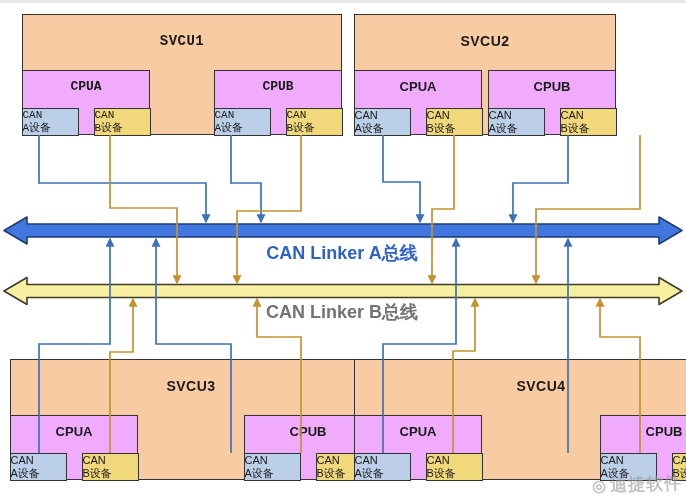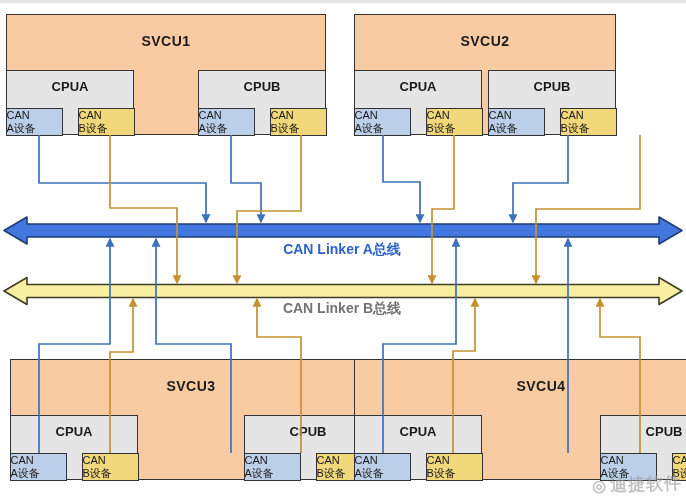--- a/index.html
+++ b/index.html
@@ -20,40 +20,40 @@
     background:#f8cba3; border:1.5px solid #333;
     box-sizing:border-box;
   }
   .unit .title {
     position:absolute; left:0; top:0; right:0; height:54px;
     display:flex; align-items:center; justify-content:center;
     font-weight:bold; font-size:14px; letter-spacing:0.5px;
   }
   .cpu {
     position:absolute; bottom:0; width:128px; height:65px;
-    background:#e5e5e5; border:1.5px solid #333; box-sizing:border-box;
+    background:#f0abfc; border:1.5px solid #333; box-sizing:border-box;
   }
   .cpu.left  { left:0; }
   .cpu.right { right:0;padding-left:24px; }
   .cpu-label {
     position:absolute; top:8px; left:0; right:0;
     text-align:center; font-weight:bold; font-size:13px;
   }
   .device {
     position:absolute; bottom:-1.5px; width:57px; height:28px;
     border:1.5px solid #333; box-sizing:border-box;
     display:flex; flex-direction:column; align-items:flex-start; justify-content:center;
     font-size:11px; line-height:1.15; text-align:center;
   }
   .device.dev-a { left:-1.5px;  background:#bccfe8; }
   .device.dev-b { right:-1.5px; background:#f1d87b; }
   
   .bus-label {
     position:absolute; left:222px; width:240px; text-align:center;
-    font-weight:bold; font-size:14px;
+    font-weight:bold; font-size:18px;
   }
   .bus-label.a { top:241px; color:#2f62c7; }
   .bus-label.b { top:300px; color:#737373; }
   
   #wires {
     position:absolute; left:0; top:0; width:686px; height:500px;
     pointer-events:none;
   }
   
   .watermark {
@@ -63,21 +63,21 @@
     font-size:17px; letter-spacing:1px; transform:rotate(-2deg);
   }
   .watermark .wm-logo { font-size:16px; }
 </style>
 </head>
 <body>
 
 <div id="canvas">
   <div class="top-strip"></div>
 
-  <div class="unit" style="left:6px; top:14px; width:320px;">
+  <div class="unit" style="left:22px; top:14px; width:320px;font-family:Liberation Mono, monospace;">
     <div class="shell"></div>
     <div class="title">SVCU1</div>
     <div class="cpu left">
       <div class="cpu-label">CPUA</div>
       <div class="device dev-a">
         <span>CAN</span>
         <span>A设备</span>
       </div>
       <div class="device dev-b">
         <span>CAN</span>

